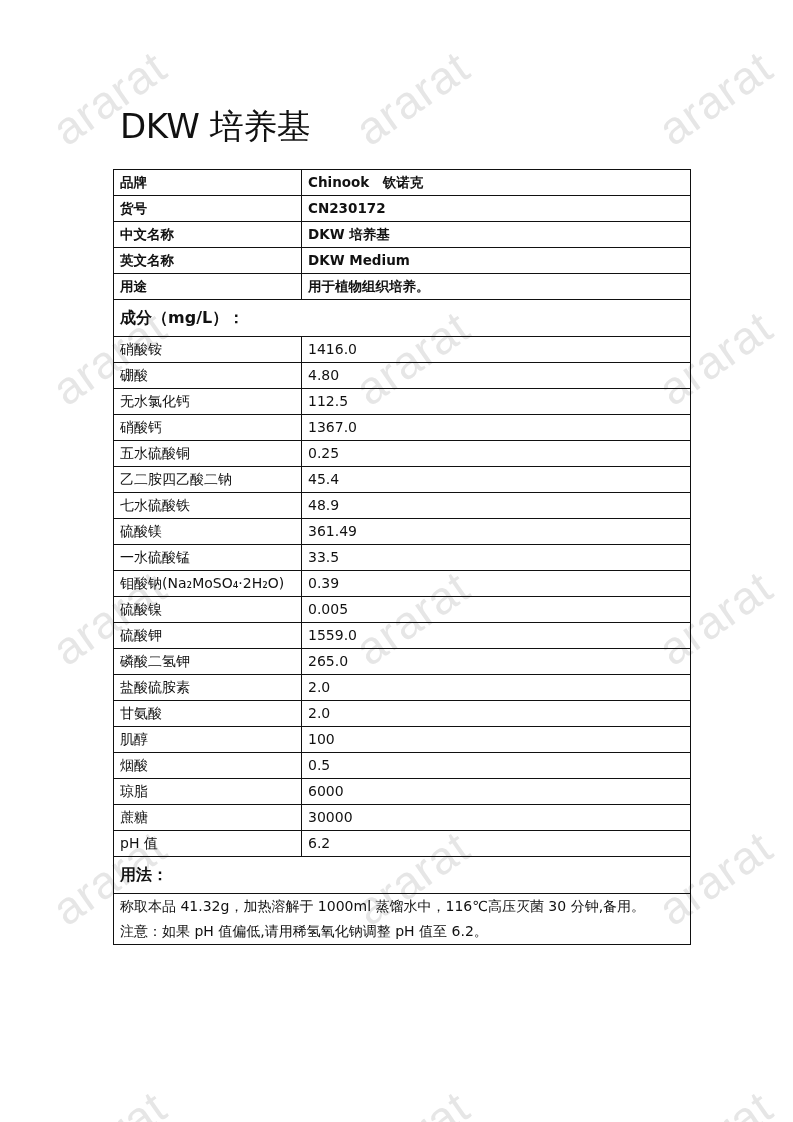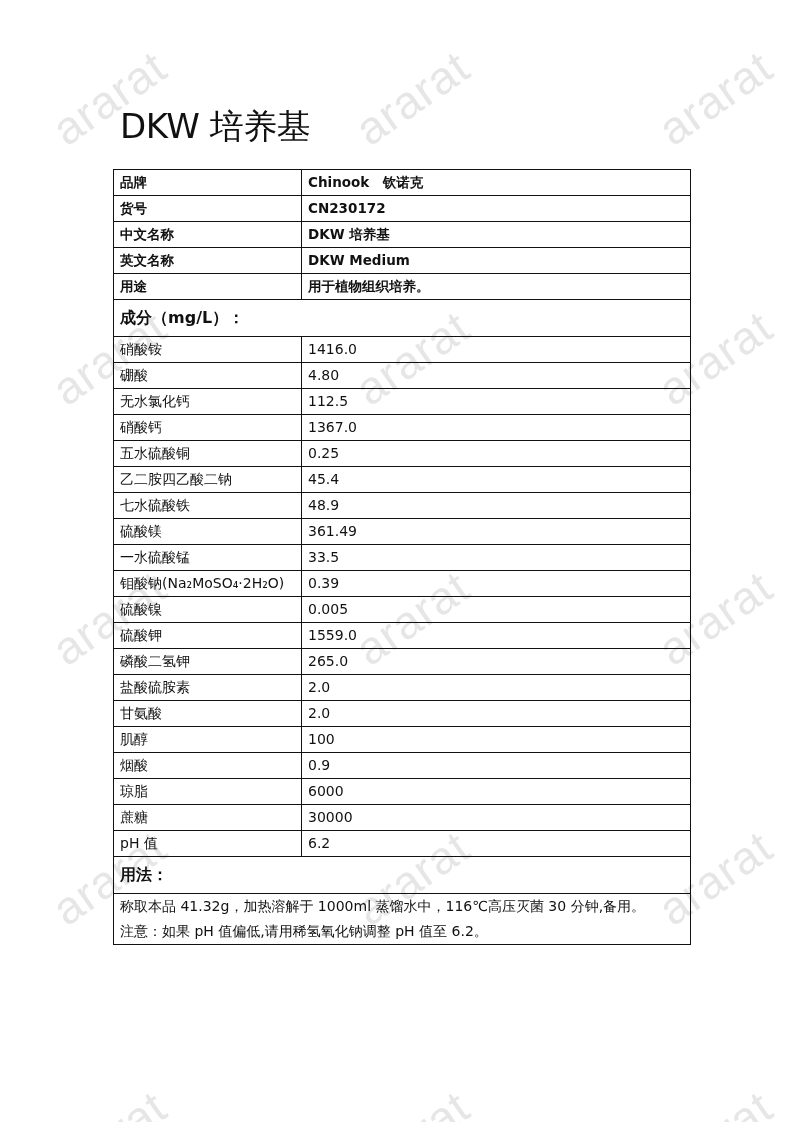--- a/index.html
+++ b/index.html
@@ -143,21 +143,21 @@
     <tr>
         <td class="k">甘氨酸</td>
         <td>2.0</td>
       </tr>
     <tr>
         <td class="k">肌醇</td>
         <td>100</td>
       </tr>
     <tr>
         <td class="k">烟酸</td>
-        <td>0.9</td>
+        <td>0.5</td>
       </tr>
     <tr>
         <td class="k">琼脂</td>
         <td>6000</td>
       </tr>
     <tr>
         <td class="k">蔗糖</td>
         <td>30000</td>
       </tr>
     <tr>

